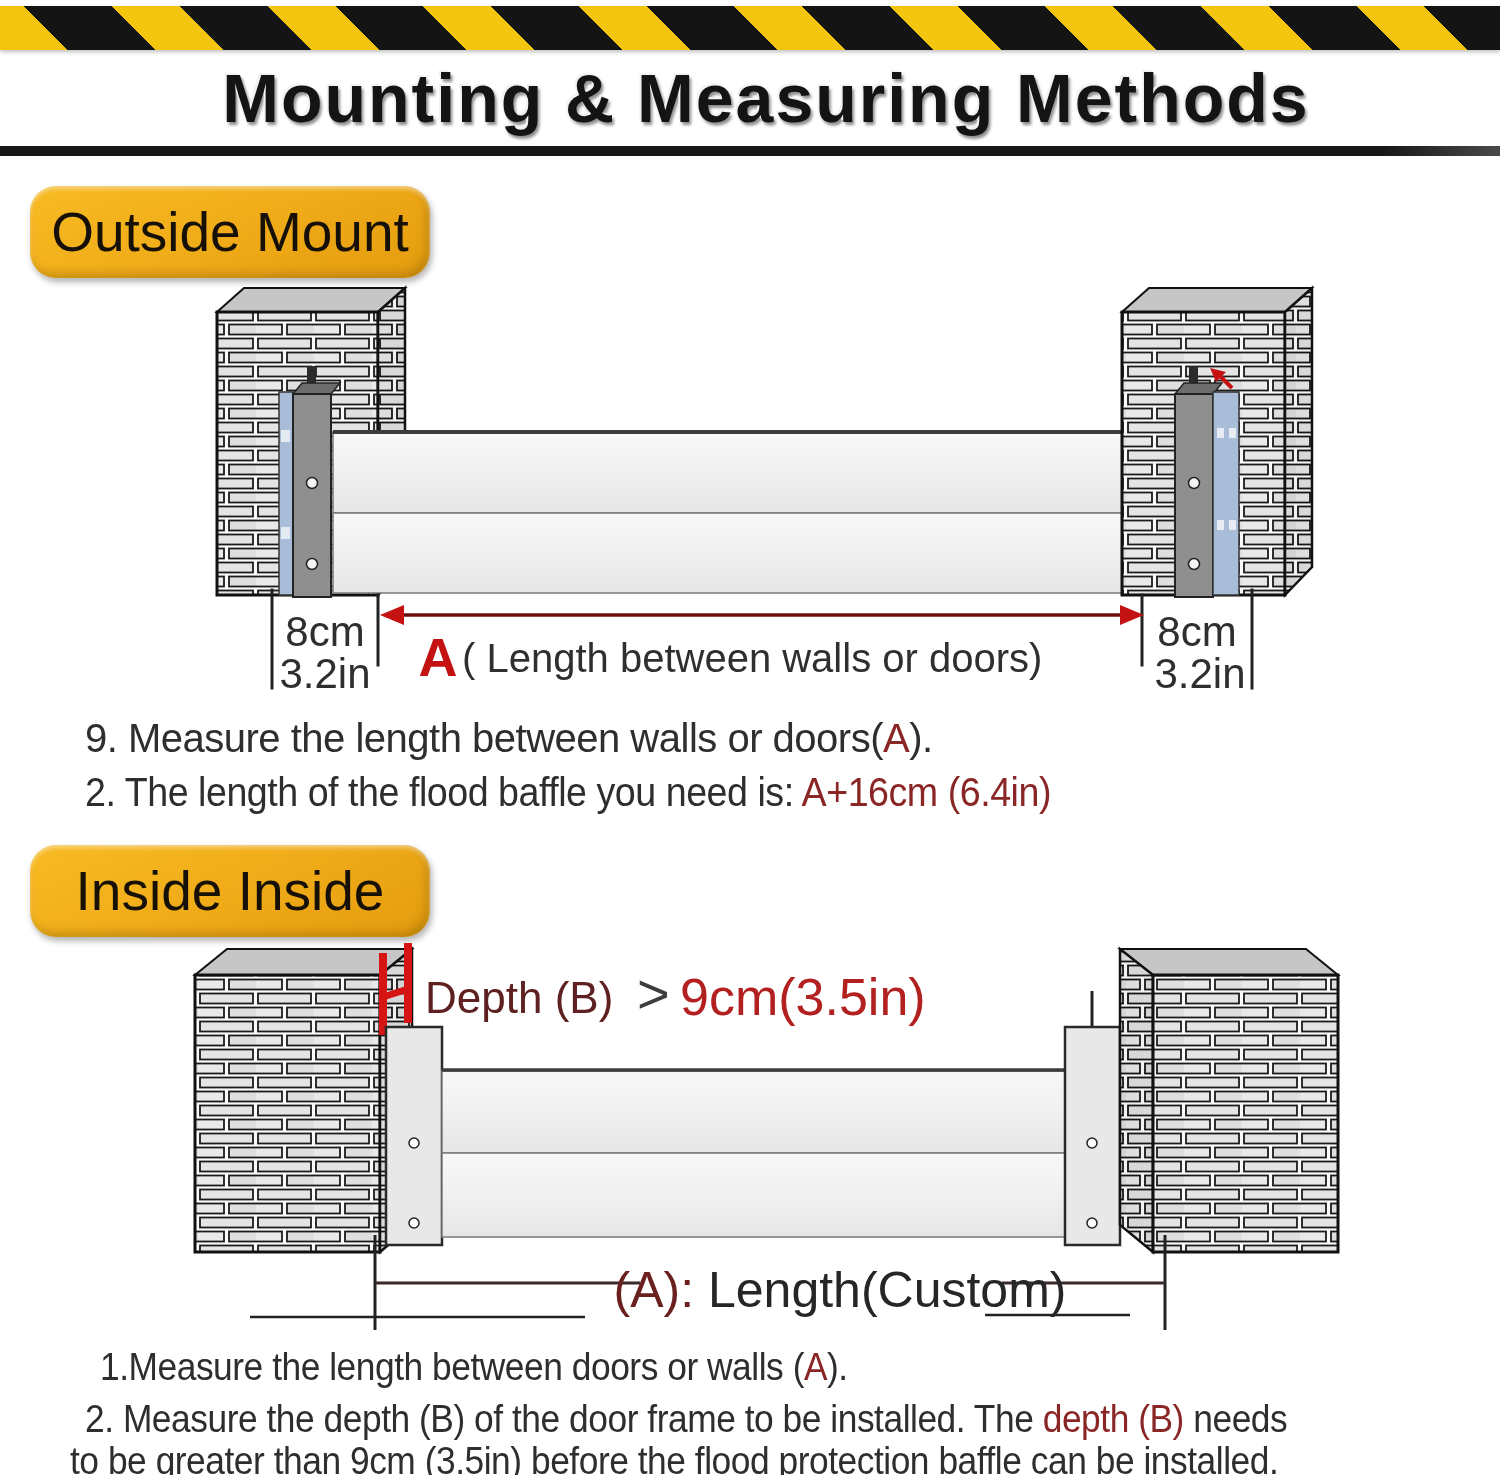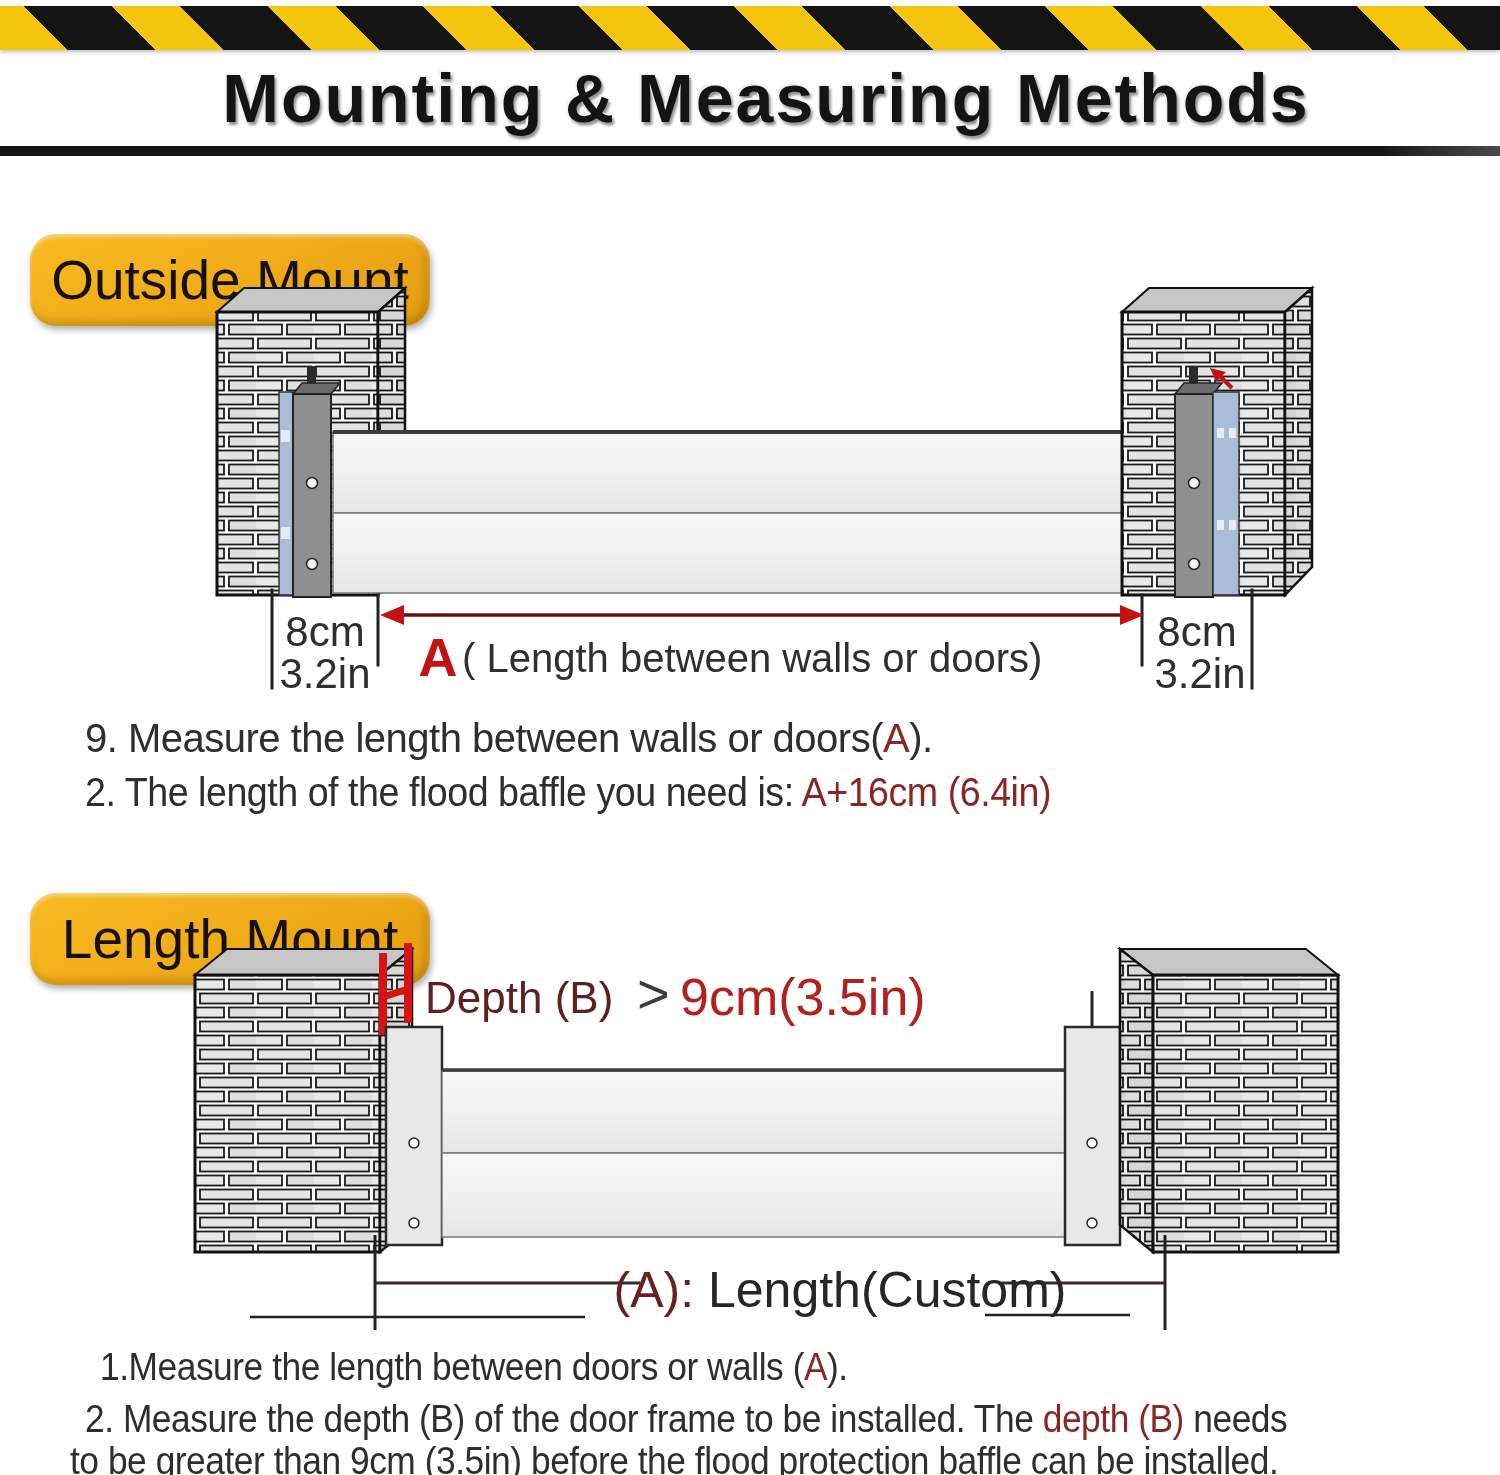--- a/index.html
+++ b/index.html
@@ -14,21 +14,21 @@
     text-align:center;font-size:68px;font-weight:bold;letter-spacing:2px;color:#141414;margin:0;
     text-shadow:-2px -2px 0 #f2f2f2, 2px 3px 3px #8f8f8f;}
   .dark-bar{position:absolute;left:0;top:146px;width:1500px;height:10px;
     background:linear-gradient(90deg,#161616 0 92%,#4a4a4a);}
 
   
   .badge{position:absolute;left:30px;width:400px;height:92px;border-radius:26px;
     background:linear-gradient(155deg,#f8bb22 0%,#efaa18 55%,#e39c0e 100%);
     display:flex;align-items:center;justify-content:center;
     font-size:55px;color:#161006;
-    box-shadow:2px 4px 6px rgba(0,0,0,.3), inset 0 3px 4px rgba(255,255,255,.45), inset -4px -5px 8px rgba(125,85,0,.35);margin-top:48px;}
+    box-shadow:2px 4px 6px rgba(0,0,0,.3), inset 0 3px 4px rgba(255,255,255,.45), inset -4px -5px 8px rgba(125,85,0,.35);}
   .badge-outside{top:186px;}
   .badge-inside{top:845px;}
 
   
   .diagram{position:absolute;left:140px;}
   .diagram-outside{top:280px;}
   .diagram-inside{top:935px;}
   svg text{font-family:"Liberation Sans", sans-serif;}
 
   
@@ -137,21 +137,21 @@
       <text x="1060" y="408" text-anchor="middle" font-size="42" fill="#2f2f2f">3.2in</text>
     </g>
   </svg>
 
   <div>
     <p class="instr o-line1"><span>9. Measure the length between walls or doors(</span><span class="maroon">A</span><span>).</span></p>
     <p class="instr o-line2"><span>2. The length of the flood baffle you need is: </span><span class="maroon">A+16cm (6.4in)</span><span></span></p>
   </div>
 
   <div class="badge badge-inside">
-    <span>Length Mount</span>
+    <span>Inside Inside</span>
   </div>
 
   <svg class="diagram diagram-inside" width="1220" height="400" viewBox="0 0 1220 400">
     <defs>
       <pattern id="bF2" width="58" height="28" patternUnits="userSpaceOnUse">
         <rect width="58" height="28" fill="#fafafa"></rect>
         <rect x="2" y="2.5" width="53" height="10" fill="#e4e4e4" stroke="#1b1b1b" stroke-width="1.8"></rect>
         <rect x="-27" y="16.5" width="53" height="10" fill="#e9e9e9" stroke="#1b1b1b" stroke-width="1.8"></rect>
         <rect x="31" y="16.5" width="53" height="10" fill="#dfdfdf" stroke="#1b1b1b" stroke-width="1.8"></rect>
       </pattern>

